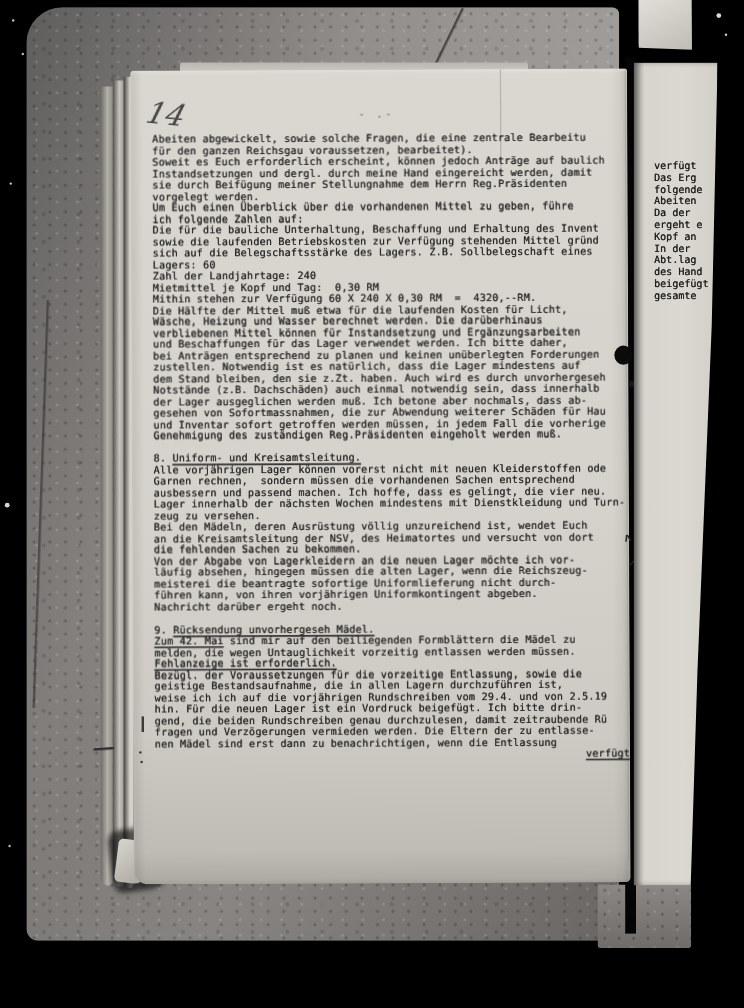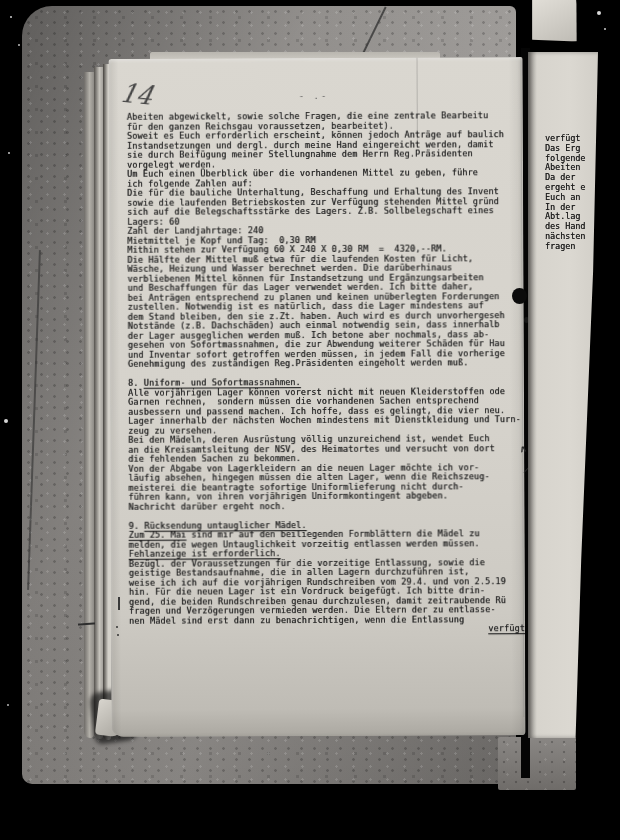--- a/index.html
+++ b/index.html
@@ -130,37 +130,37 @@
         <div class="tl">und Beschaffungen für das Lager verwendet werden. Ich bitte daher,</div>
         <div class="tl">bei Anträgen entsprechend zu planen und keinen unüberlegten Forderungen</div>
         <div class="tl">zustellen. Notwendig ist es natürlich, dass die Lager mindestens auf</div>
         <div class="tl">dem Stand bleiben, den sie z.Zt. haben. Auch wird es durch unvorhergeseh</div>
         <div class="tl">Notstände (z.B. Dachschäden) auch einmal notwendig sein, dass innerhalb</div>
         <div class="tl">der Lager ausgeglichen werden muß. Ich betone aber nochmals, dass ab-</div>
         <div class="tl">gesehen von Sofortmassnahmen, die zur Abwendung weiterer Schäden für Hau</div>
         <div class="tl">und Inventar sofort getroffen werden müssen, in jedem Fall die vorherige</div>
         <div class="tl">Genehmigung des zuständigen Reg.Präsidenten eingeholt werden muß.</div>
         <div class="tl">&nbsp;</div>
-        <div class="tl heading"><span>8. </span><span class="u">Uniform- und Sofortmassnahmen.</span></div>
+        <div class="tl heading"><span>8. </span><span class="u">Uniform- und Kreisamtsleitung.</span></div>
         <div class="tl">Alle vorjährigen Lager können vorerst nicht mit neuen Kleiderstoffen ode</div>
         <div class="tl">Garnen rechnen,  sondern müssen die vorhandenen Sachen entsprechend</div>
         <div class="tl">ausbessern und passend machen. Ich hoffe, dass es gelingt, die vier neu.</div>
         <div class="tl">Lager innerhalb der nächsten Wochen mindestens mit Dienstkleidung und Turn-</div>
         <div class="tl">zeug zu versehen.</div>
         <div class="tl">Bei den Mädeln, deren Ausrüstung völlig unzureichend ist, wendet Euch</div>
         <div class="tl">an die Kreisamtsleitung der NSV, des Heimatortes und versucht von dort</div>
         <div class="tl">die fehlenden Sachen zu bekommen.</div>
         <div class="tl">Von der Abgabe von Lagerkleidern an die neuen Lager möchte ich vor-</div>
         <div class="tl">läufig absehen, hingegen müssen die alten Lager, wenn die Reichszeug-</div>
         <div class="tl">meisterei die beantragte sofortige Uniformlieferung nicht durch-</div>
         <div class="tl">führen kann, von ihren vorjährigen Uniformkontingent abgeben.</div>
         <div class="tl">Nachricht darüber ergeht noch.</div>
         <div class="tl">&nbsp;</div>
-        <div class="tl heading"><span>9. </span><span class="u">Rücksendung untauglicher Mädel.</span></div>
-        <div class="tl"><span class="u">Zum 25. Mai</span><span> sind mir auf den beiliegenden Formblättern die Mädel zu</span></div>
+        <div class="tl heading"><span>9. </span><span class="u">Rücksendung unvorhergeseh Mädel.</span></div>
+        <div class="tl"><span class="u">Zum 42. Mai</span><span> sind mir auf den beiliegenden Formblättern die Mädel zu</span></div>
         <div class="tl">melden, die wegen Untauglichkeit vorzeitig entlassen werden müssen.</div>
         <div class="tl underline">Fehlanzeige ist erforderlich.</div>
         <div class="tl">Bezügl. der Voraussetzungen für die vorzeitige Entlassung, sowie die</div>
         <div class="tl">geistige Bestandsaufnahme, die in allen Lagern durchzuführen ist,</div>
         <div class="tl">weise ich ich auf die vorjährigen Rundschreiben vom 29.4. und von 2.5.19</div>
         <div class="tl">hin. Für die neuen Lager ist ein Vordruck beigefügt. Ich bitte drin-</div>
         <div class="tl">gend, die beiden Rundschreiben genau durchzulesen, damit zeitraubende Rü</div>
         <div class="tl">fragen und Verzögerungen vermieden werden. Die Eltern der zu entlasse-</div>
         <div class="tl">nen Mädel sind erst dann zu benachrichtigen, wenn die Entlassung</div>
         <div class="tl right-underline">verfügt</div>
@@ -175,24 +175,24 @@
   <div class="mark" id="mark-slash">//</div>
 
   <div id="rightstrip">
     <div id="sidetext">
         <div class="tl">verfügt</div>
         <div class="tl">Das Erg</div>
         <div class="tl">folgende</div>
         <div class="tl">Abeiten</div>
         <div class="tl">Da der</div>
         <div class="tl">ergeht e</div>
-        <div class="tl">Euch an</div>
+        <div class="tl">Kopf an</div>
         <div class="tl">In der</div>
         <div class="tl">Abt.lag</div>
         <div class="tl">des Hand</div>
-        <div class="tl">nächsten</div>
-        <div class="tl">fragen</div>
+        <div class="tl">beigefügt</div>
+        <div class="tl">gesamte</div>
       </div>
   </div>
   <div id="scrap"></div>
 
   <div id="watermark">Archiwum Państwowe w Poznaniu</div>
 </div>
 
 </body></html>

